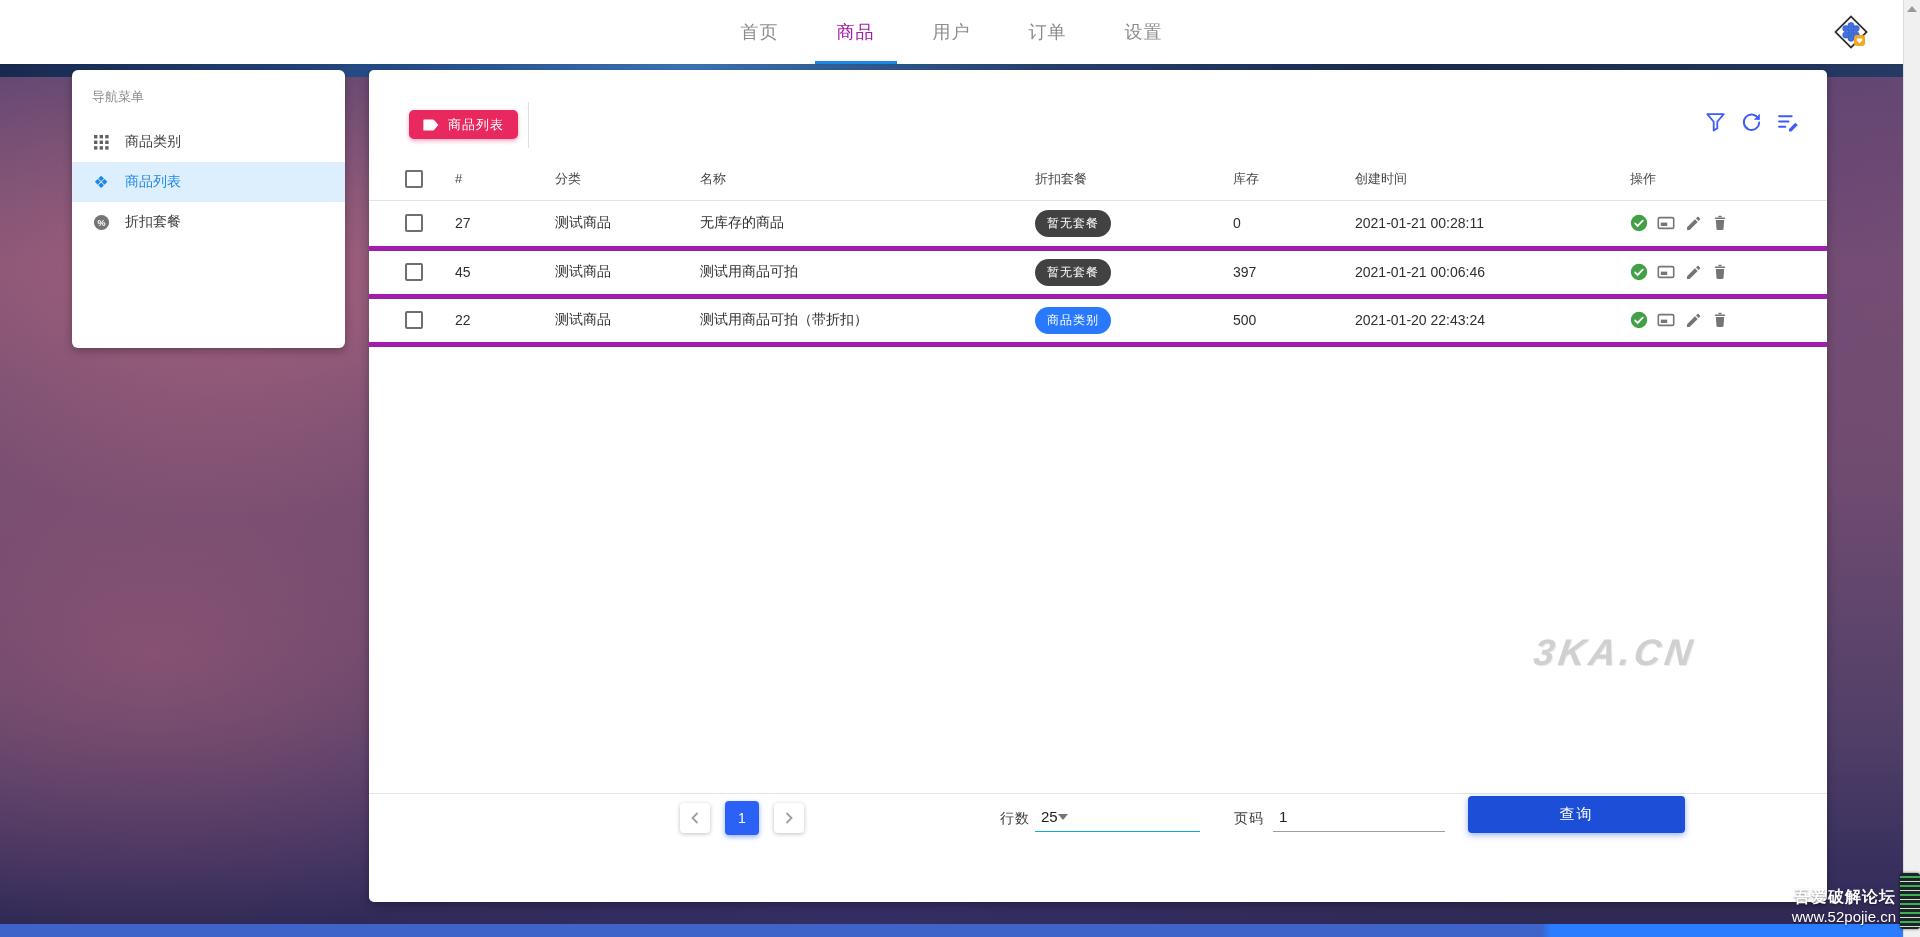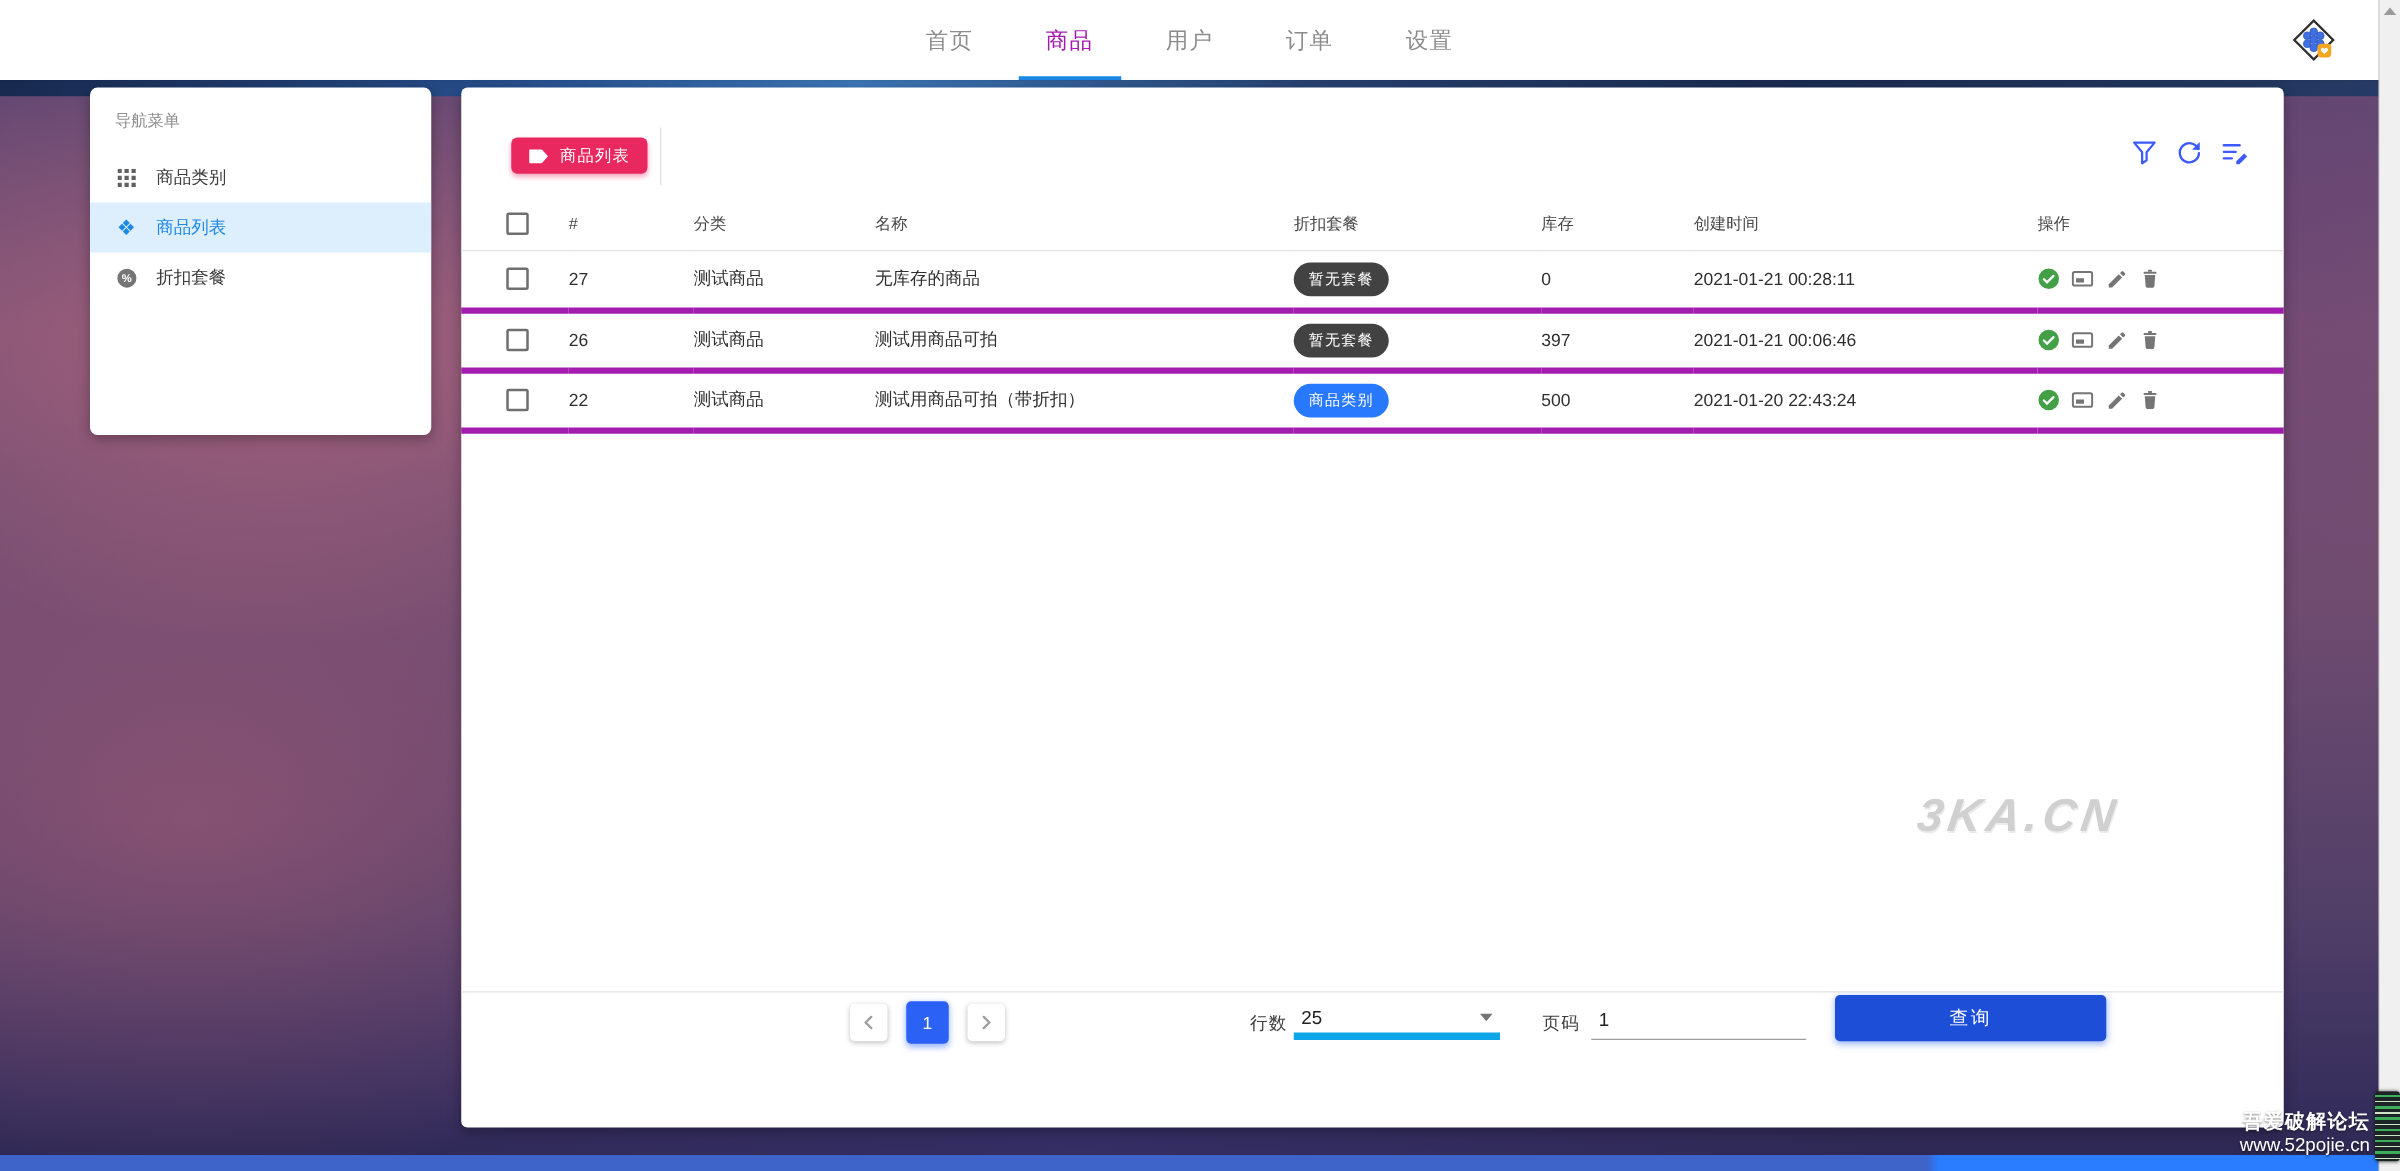--- a/index.html
+++ b/index.html
@@ -109,22 +109,22 @@
   }
   .pg-prev { left:311px; } .pg-next { left:405px; }
   .pg-current {
     position:absolute; left:356px; top:731px; width:34px; height:34px; border:none; border-radius:4px;
     background:#2b62f5; color:#fff; font-size:14px; cursor:pointer;
     box-shadow:0 2px 5px rgba(43,98,245,.5); font-family:"Liberation Sans", sans-serif;
   }
   .ft-label { position:absolute; top:740px; font-size:14px; color:#3c3c3c; letter-spacing:1px; }
   .lbl-rows { left:631px; } .lbl-page { left:865px; }
   .rows-select {
-    position:absolute; left:666px; top:732px; width:165px; height:30px; border-bottom:6px solid #0ea5e9;
-    font-size:15px; color:#212121; cursor:pointer; display:flex; align-items:center; justify-content:space-between;
+    position:absolute; left:666px; top:732px; width:165px; height:30px; border-bottom:1px solid #0ea5e9;
+    font-size:15px; color:#212121; cursor:pointer; display:flex; align-items:center; 
     padding:0 6px;
   }
   .select-caret { width:0; height:0; border-left:5px solid transparent; border-right:5px solid transparent; border-top:6px solid #757575; }
   .page-input {
     position:absolute; left:904px; top:732px; width:172px; height:30px; border:none; border-bottom:1px solid #9e9e9e;
     font-size:15px; color:#212121; padding:0 6px; outline:none; background:transparent;
     font-family:"Liberation Sans", sans-serif;
   }
   .query-btn {
     position:absolute; left:1099px; top:726px; width:217px; height:37px; border:none; border-radius:4px;
@@ -295,21 +295,21 @@
             <svg width="18" height="18" viewBox="0 0 18 18">
                 <path d="M4.8 6h8.4l-.7 8.8a1.4 1.4 0 0 1-1.4 1.3H6.9a1.4 1.4 0 0 1-1.4-1.3z" fill="#757575"></path>
                 <rect x="3.8" y="3.4" width="10.4" height="1.6" rx=".8" fill="#757575"></rect>
                 <rect x="7.3" y="1.7" width="3.4" height="1.6" rx=".8" fill="#757575"></rect>
               </svg>
           </div>
         </td>
       </tr>
       <tr>
         <td class="c-check"><span class="checkbox"></span></td>
-        <td>26</td>
+        <td>45</td>
         <td>测试商品</td>
         <td>测试用商品可拍</td>
         <td><span class="badge badge-none">暂无套餐</span></td>
         <td>397</td>
         <td>2021-01-21 00:06:46</td>
         <td>
           <div class="act-icons">
             <svg width="18" height="18" viewBox="0 0 18 18">
                 <circle cx="9" cy="9" r="8.2" fill="#43a047"></circle>
                 <path d="M5.1 9.4l2.5 2.5 5.2-5.2" stroke="#fff" stroke-width="1.8" fill="none" stroke-linecap="round"></path>

